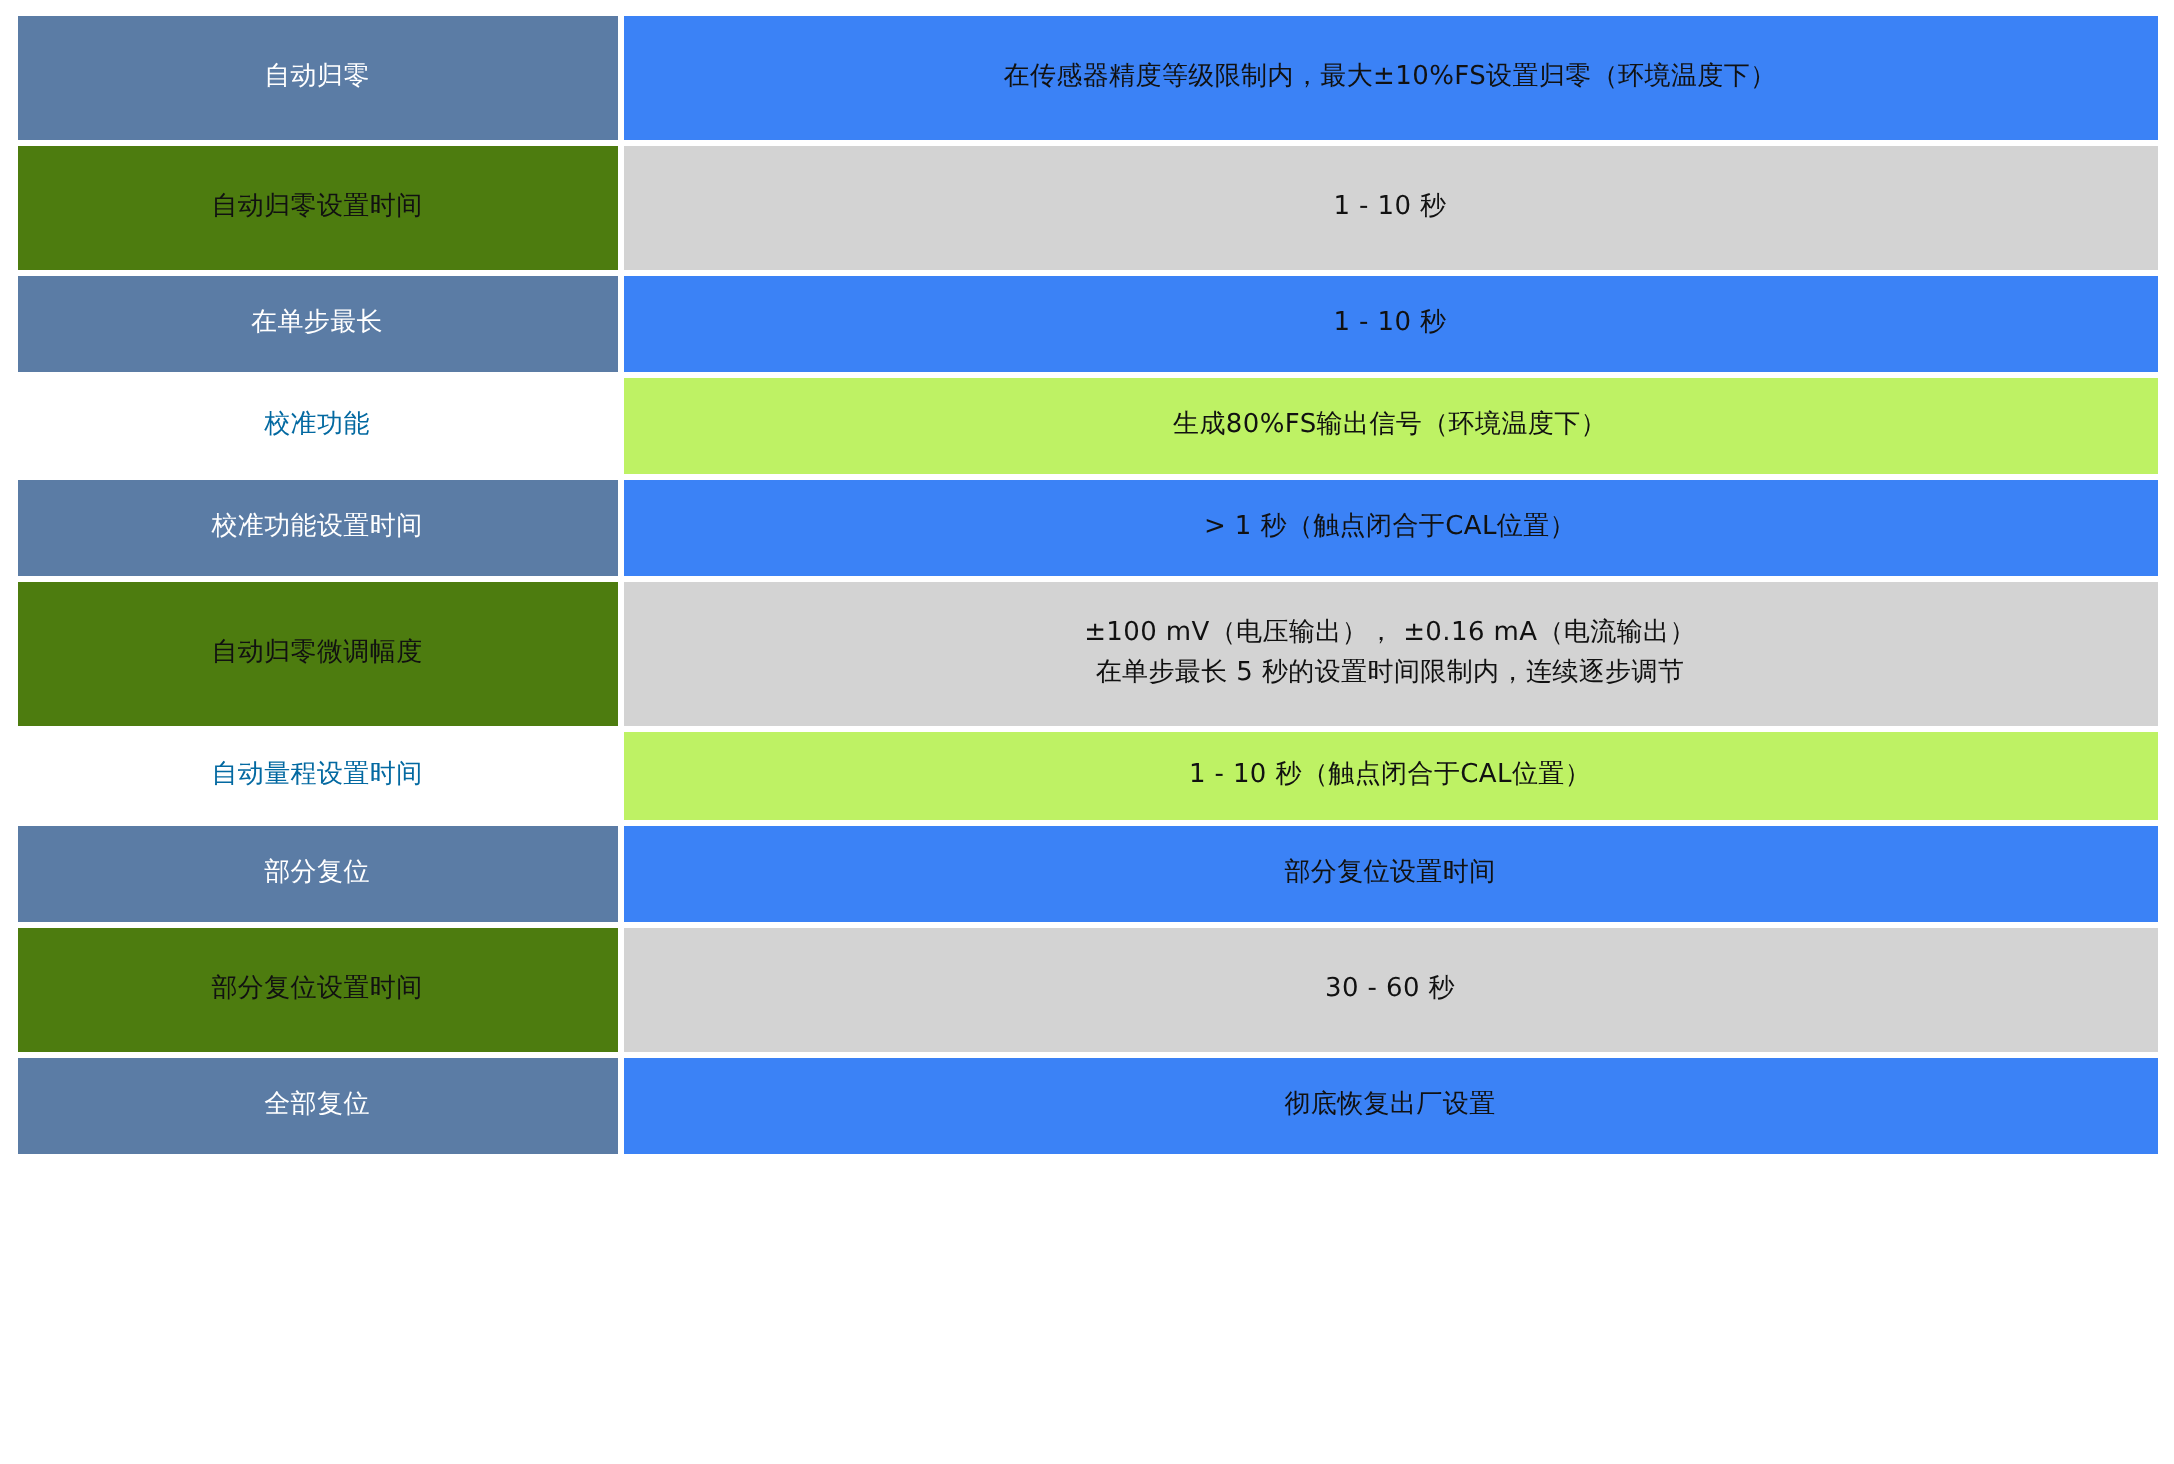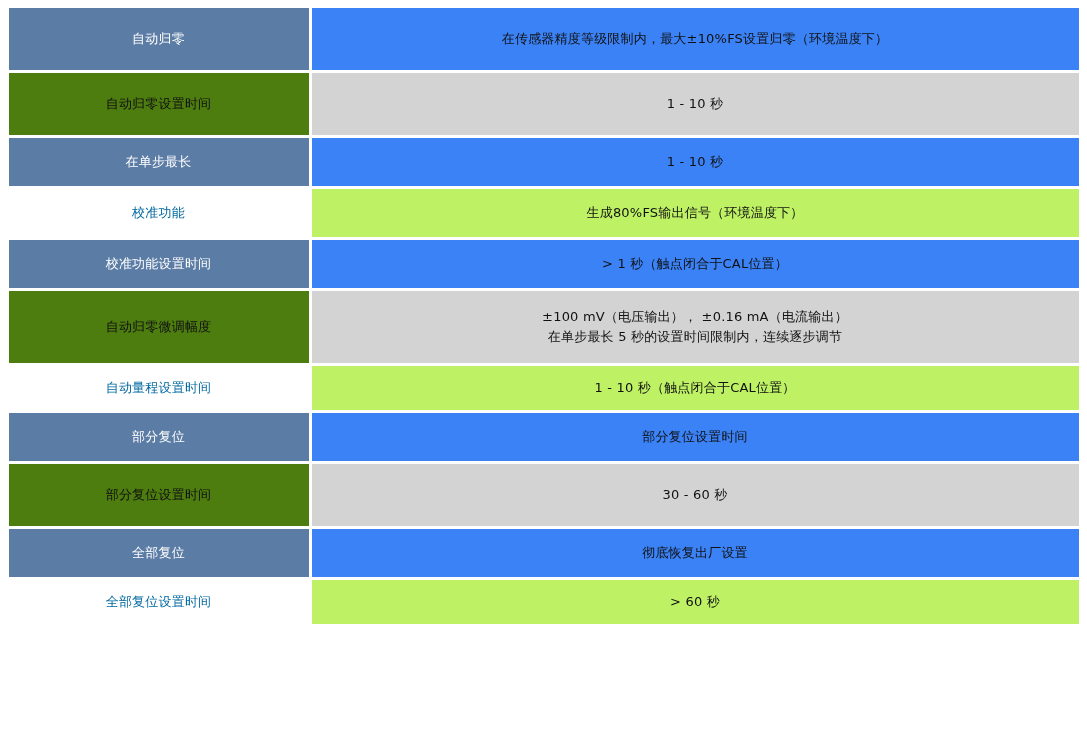--- a/index.html
+++ b/index.html
@@ -199,26 +199,14 @@
           <div class="cell-inner">
             <span class="txt">全部复位</span>
           </div>
         </td>
         <td class="val-light h-48">
           <div class="cell-inner">
             <span class="txt">彻底恢复出厂设置</span>
           </div>
         </td>
       </tr>
-      <tr>
-        <td class="col-label label-light h-44">
-          <div class="cell-inner">
-            <span class="txt">全部复位设置时间</span>
-          </div>
-        </td>
-        <td class="val-white h-44">
-          <div class="cell-inner">
-            <span class="txt">&gt; 60 秒</span>
-          </div>
-        </td>
-      </tr>
     </tbody>
 </table>
 
 </body></html>

